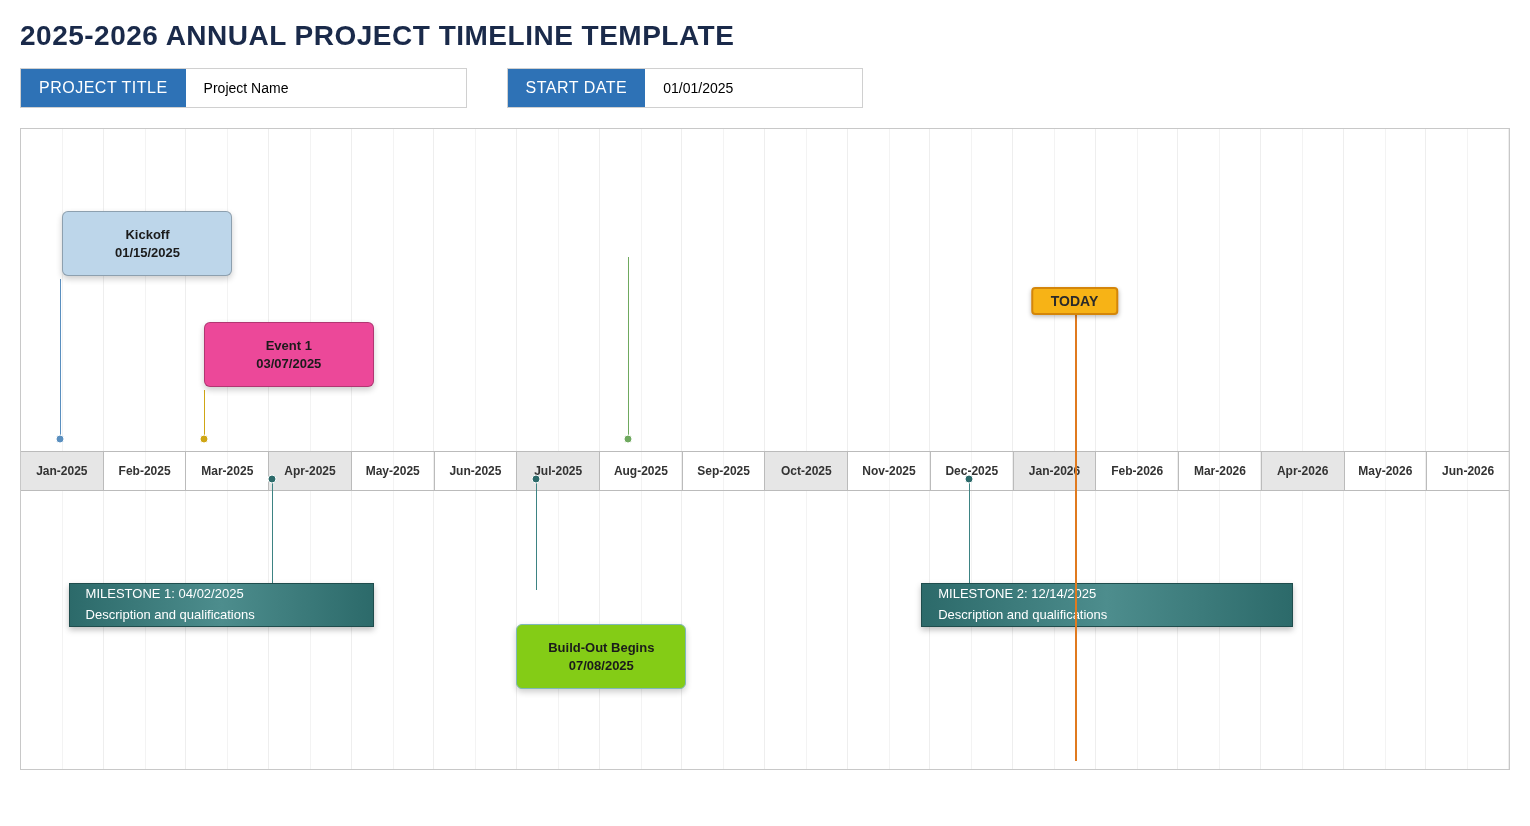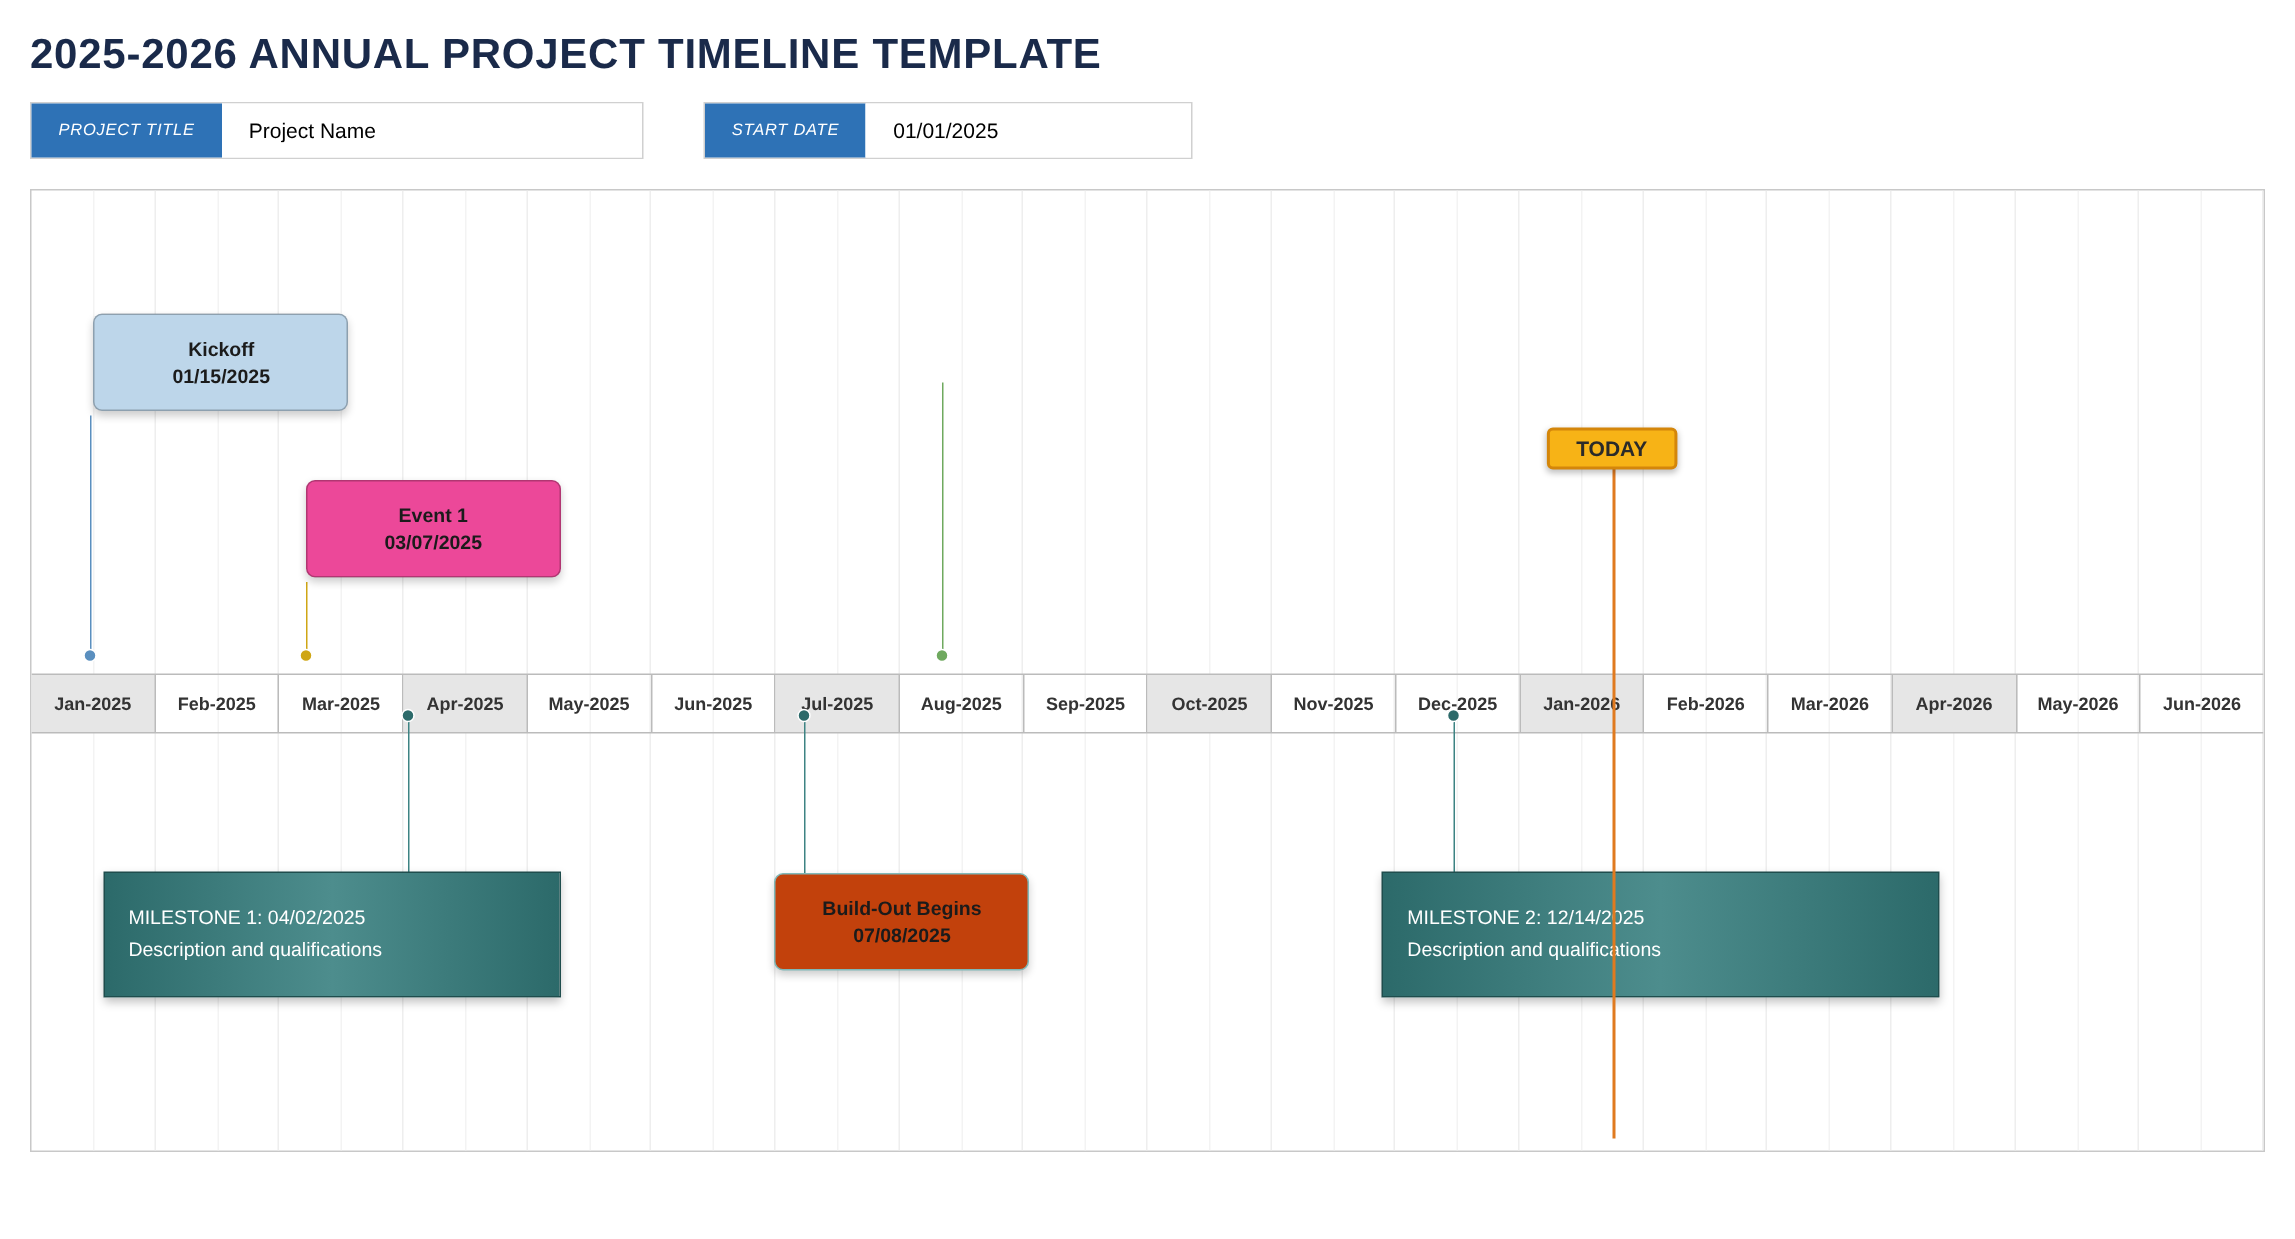--- a/index.html
+++ b/index.html
@@ -22,27 +22,26 @@
     gap: 40px;
     margin-bottom: 20px;
   }
   .meta-pair {
     display: flex;
     border: 1px solid #d0d0d0;
   }
   .meta-label {
     background: #2e72b6;
     color: #fff;
-    font-size: 11px;
+    font-size: 16px;
     letter-spacing: 0.5px;
     padding: 10px 18px;
     display: flex;
     align-items: center;
     white-space: nowrap;
-    font-style: italic;
   }
   .meta-value {
     background: #fff;
     padding: 10px 18px;
     font-size: 14px;
     min-width: 280px;
     display: flex;
     align-items: center;
     border: none;
     outline: none;
@@ -107,21 +106,21 @@
     box-shadow: 0 3px 6px rgba(0,0,0,0.2);
     text-align: center;
     font-size: 13px;
     font-weight: 600;
     line-height: 1.35;
     min-width: 170px;
   }
   .callout.blue  { background: #bdd6ea; }
   .callout.yellow{ background: #ec4899; }
   .callout.green { background: #b0d3a4; }
-  .callout.teal  { background: #c2410c; border-color:#7fb8b8; }
+  .callout.teal  { background: #84cc16; border-color:#7fb8b8;margin-top:40px; }
   .leader {
     position: absolute;
     width: 1px;
     background: #555;
   }
   .leader.blue   { background: #5a8fbf; }
   .leader.yellow { background: #cfa615; }
   .leader.green  { background: #6fa95f; }
   .leader.teal   { background: #3d8383; }
   .dot {
@@ -132,21 +131,21 @@
     border: 1px solid #fff;
   }
   .dot.blue   { background: #5a8fbf; }
   .dot.yellow { background: #cfa615; }
   .dot.green  { background: #6fa95f; }
   .dot.teal   { background: #2c6a6a; }
   .milestone-box {
     position: absolute;
     background: linear-gradient(90deg,#2c6a6a,#4d8d8d,#2c6a6a);
     color: #fff;
-    padding: 20px 16px;
+    padding: 0 16px;
     font-size: 13px;
     line-height: 1.6;
     border: 1px solid #1f4d4d;
     box-shadow: 0 3px 6px rgba(0,0,0,0.25);
   }
   .milestone-box .mtitle { font-weight: 400; }
   .today-line {
     position: absolute;
     top: 175px;
     bottom: 8px;

